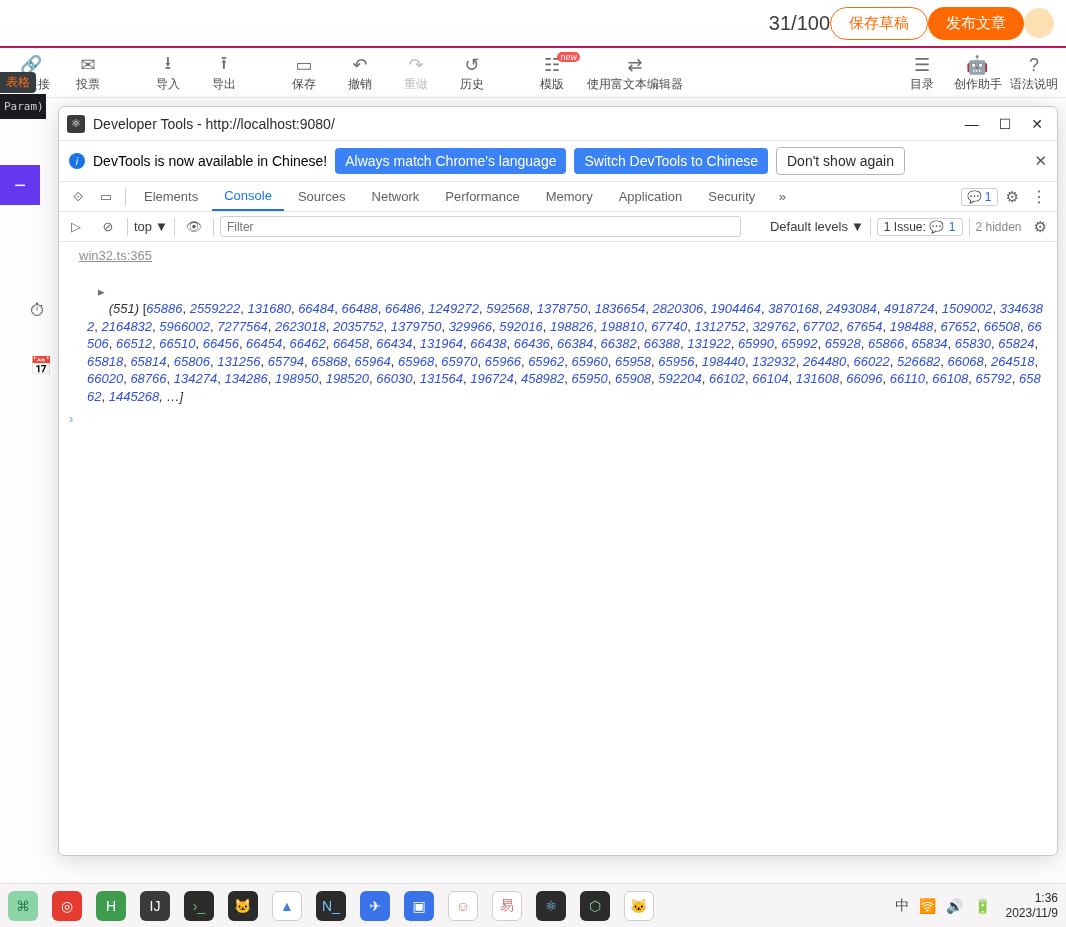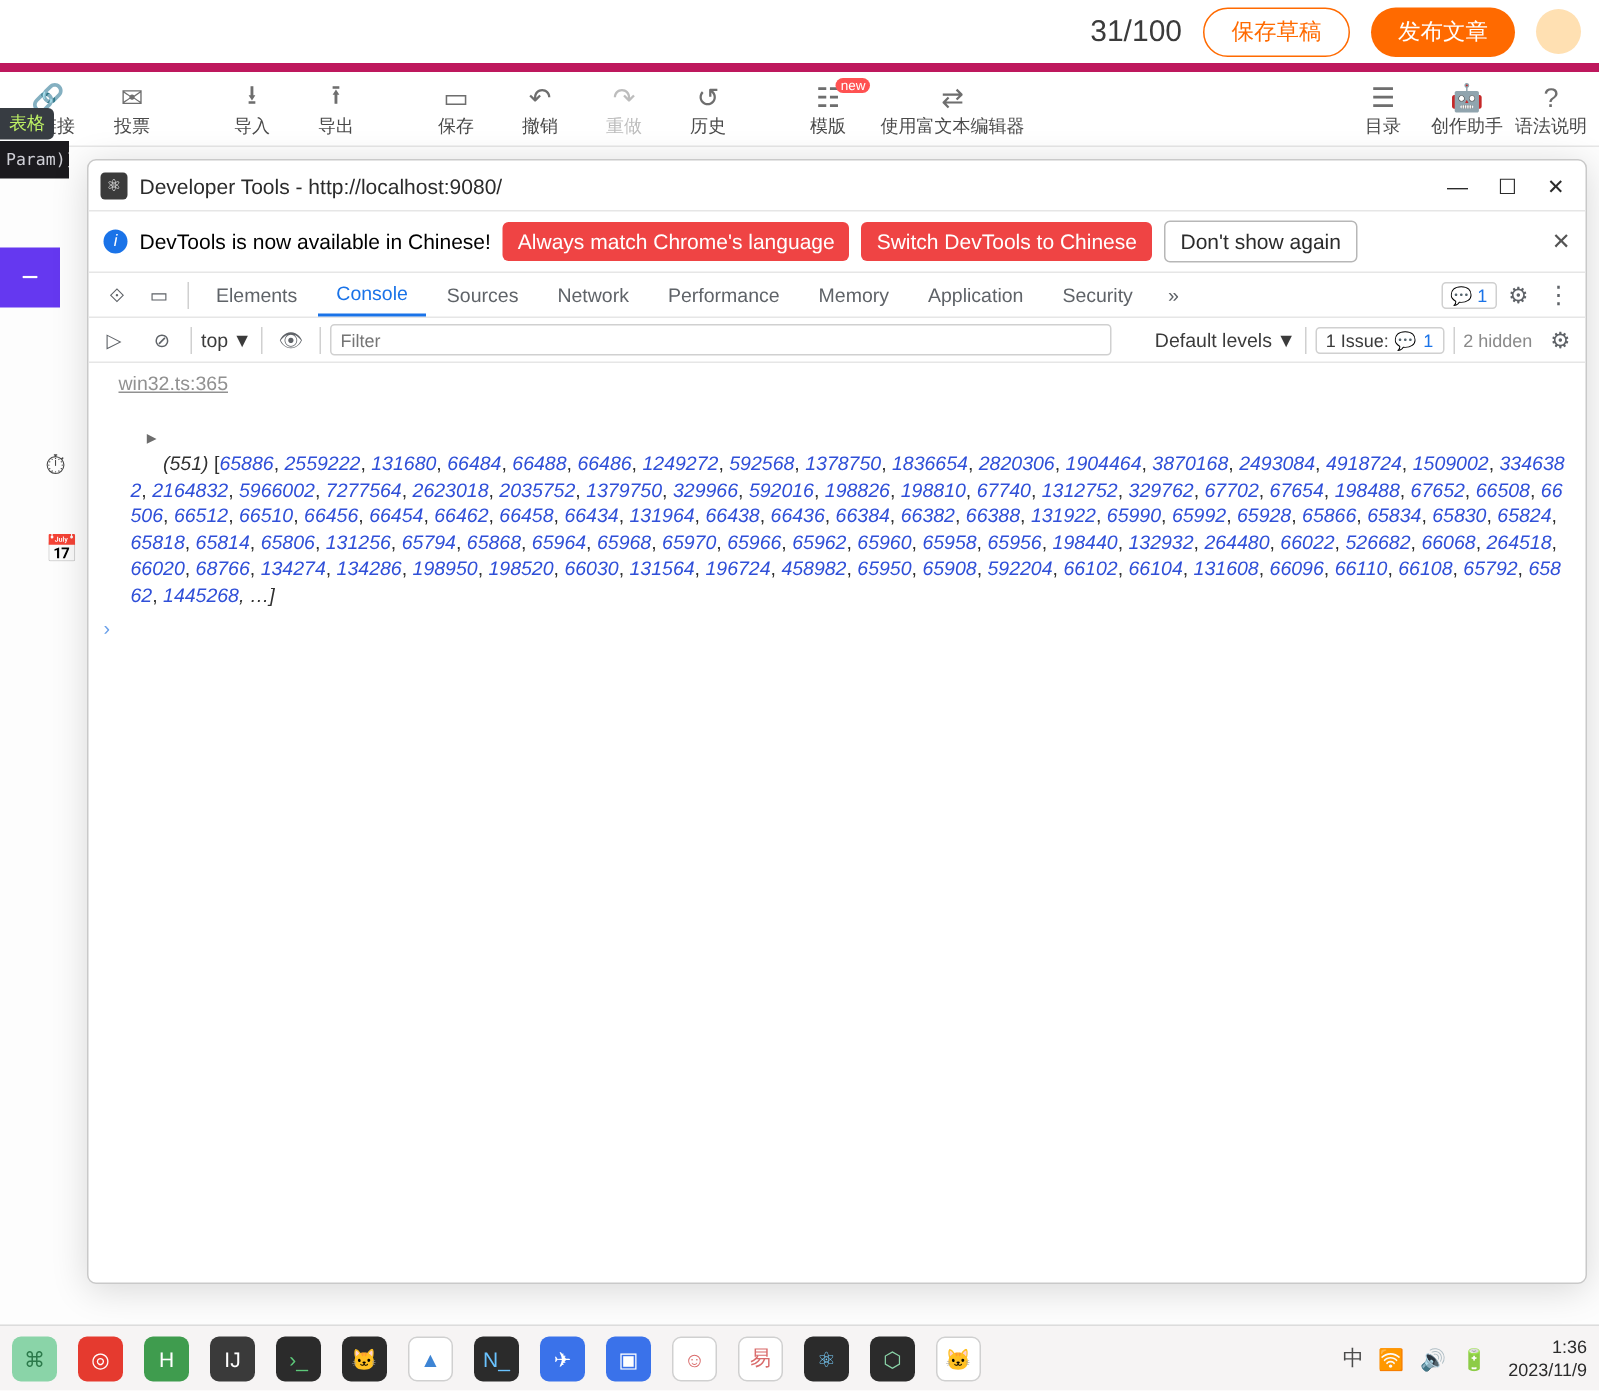--- a/index.html
+++ b/index.html
@@ -1,46 +1,46 @@
 <!DOCTYPE html>
 <html><head>
 <meta charset="utf-8">
 <style>
   * { box-sizing: border-box; margin: 0; padding: 0; font-family: -apple-system, "Segoe UI", Arial, sans-serif; }
   body { width: 1066px; height: 927px; background: #fdfdfd; position: relative; overflow: hidden; }
 
   
-  .topbar { height: 48px; display: flex; align-items: center; justify-content: flex-end; padding: 0 12px; gap: 14px; background: #fff; border-bottom: 6px solid #be185d; }
+  .topbar { height: 48px; display: flex; align-items: center; justify-content: flex-end; padding: 0 12px; gap: 0; background: #fff; border-bottom: 2px solid #be185d; }
   .counter { font-size: 20px; color: #3b3b3b; }
   .btn-outline { border: 1px solid #ff6a00; color: #ff6a00; background: #fff; border-radius: 18px; padding: 6px 18px; font-size: 15px; cursor: pointer; }
   .btn-fill { border: none; color: #fff; background: #ff6a00; border-radius: 18px; padding: 7px 18px; font-size: 15px; cursor: pointer; }
   .avatar { width: 30px; height: 30px; border-radius: 50%; background: #ffe0b2; display: inline-block; }
 
   
   .toolbar { display: flex; align-items: center; padding: 6px 4px 4px 4px; background: #fff; border-bottom: 1px solid #e6e6e6; gap: 0; }
   .tool { display: flex; flex-direction: column; align-items: center; width: 56px; font-size: 12px; color: #4a4a4a; cursor: pointer; position: relative; }
   .tool .ticon { font-size: 18px; color: #6e6e6e; height: 22px; display:flex; align-items:center; }
   .tool-disabled { color: #bdbdbd; }
   .tool-disabled .ticon { color: #bdbdbd; }
   .new-badge { position: absolute; top: -2px; right: 0; background: #ff5252; color: #fff; font-size: 9px; padding: 0 3px; border-radius: 6px; margin-left: 47px; }
   .tool-gap { flex: 1; }
-  .left-tag { position: absolute; top: 72px; left: 0; background: #373c42; color: #bef264; font-size: 12px; padding: 2px 6px; border-top-right-radius: 4px; border-bottom-right-radius: 4px; }
+  .left-tag { position: absolute; top: 72px; left: 0; background: #373c42; color: #f97316; font-size: 12px; padding: 2px 6px; border-top-right-radius: 4px; border-bottom-right-radius: 4px; }
   .left-code { position: absolute; top: 94px; left: 0; background: #1b1a1e; color: #cfcfd6; font-size: 11px; padding: 6px 4px; font-family: Consolas, monospace; width: 46px; overflow:hidden; }
   .left-minus { position: absolute; top: 165px; left: 0; width: 40px; height: 40px; background: #6538f0; color: #fff; font-size: 20px; display:flex; align-items:center; justify-content:center; }
 
   
   .devtools-window { position: absolute; top: 106px; left: 58px; width: 1000px; height: 750px; background: #fff; border: 1px solid #c9c9c9; border-radius: 6px; box-shadow: 0 4px 24px rgba(0,0,0,0.15); display: flex; flex-direction: column; overflow: hidden; }
   .win-title { display: flex; align-items: center; height: 34px; padding: 0 8px; font-size: 14px; color: #2b2b2b; border-bottom: 1px solid #e6e6e6; }
   .win-title .dev-icon { width: 18px; height: 18px; background: #3b3b3b; border-radius: 3px; margin-right: 8px; display:inline-flex; align-items:center; justify-content:center; color:#fff; font-size:11px; }
   .win-ctrls { margin-left: auto; display: flex; gap: 20px; padding-right: 6px; }
   .win-ctrls span { font-size: 14px; color: #2b2b2b; cursor: pointer; }
 
   .lang-bar { display: flex; align-items: center; gap: 8px; padding: 6px 10px; border-bottom: 1px solid #e6e6e6; font-size: 14px; }
   .info-icon { width: 16px; height: 16px; border-radius: 50%; background: #1a73e8; color: #fff; font-size: 11px; display:inline-flex; align-items:center; justify-content:center; font-style: italic; }
-  .lang-bar .pill { background: #ef4444; color: #fff; border: none; border-radius: 4px; padding: 5px 10px; font-size: 14px; cursor: pointer; }
+  .lang-bar .pill { background: #3b82f6; color: #fff; border: none; border-radius: 4px; padding: 5px 10px; font-size: 14px; cursor: pointer; }
   .lang-bar .pill-outline { background: #fff; color: #2b2b2b; border: 1px solid #b7b7b7; border-radius: 4px; padding: 5px 10px; font-size: 14px; cursor: pointer; }
   .lang-bar .close-x { margin-left: auto; color: #555; cursor: pointer; font-size: 15px; }
 
   .tabs-row { display: flex; align-items: center; height: 30px; border-bottom: 1px solid #e6e6e6; font-size: 13px; color: #5f6368; padding: 0 6px; gap: 2px; }
   .icon-btn { width: 26px; height: 26px; display:flex; align-items:center; justify-content:center; color:#5f6368; cursor:pointer; }
   .tabs-row .tab { padding: 0 12px; height: 100%; display:flex; align-items:center; cursor:pointer; }
   .tabs-row .tab.active { color: #1a73e8; border-bottom: 2px solid #1a73e8; }
   .tabs-row .spacer { flex:1; }
   .msg-badge { border: 1px solid #d0d0d0; border-radius: 3px; padding: 1px 5px; display:flex; align-items:center; gap:3px; font-size:12px; color:#1a73e8; cursor:pointer; }
   .gear { font-size: 15px; color:#5f6368; cursor:pointer; padding:0 6px; }

